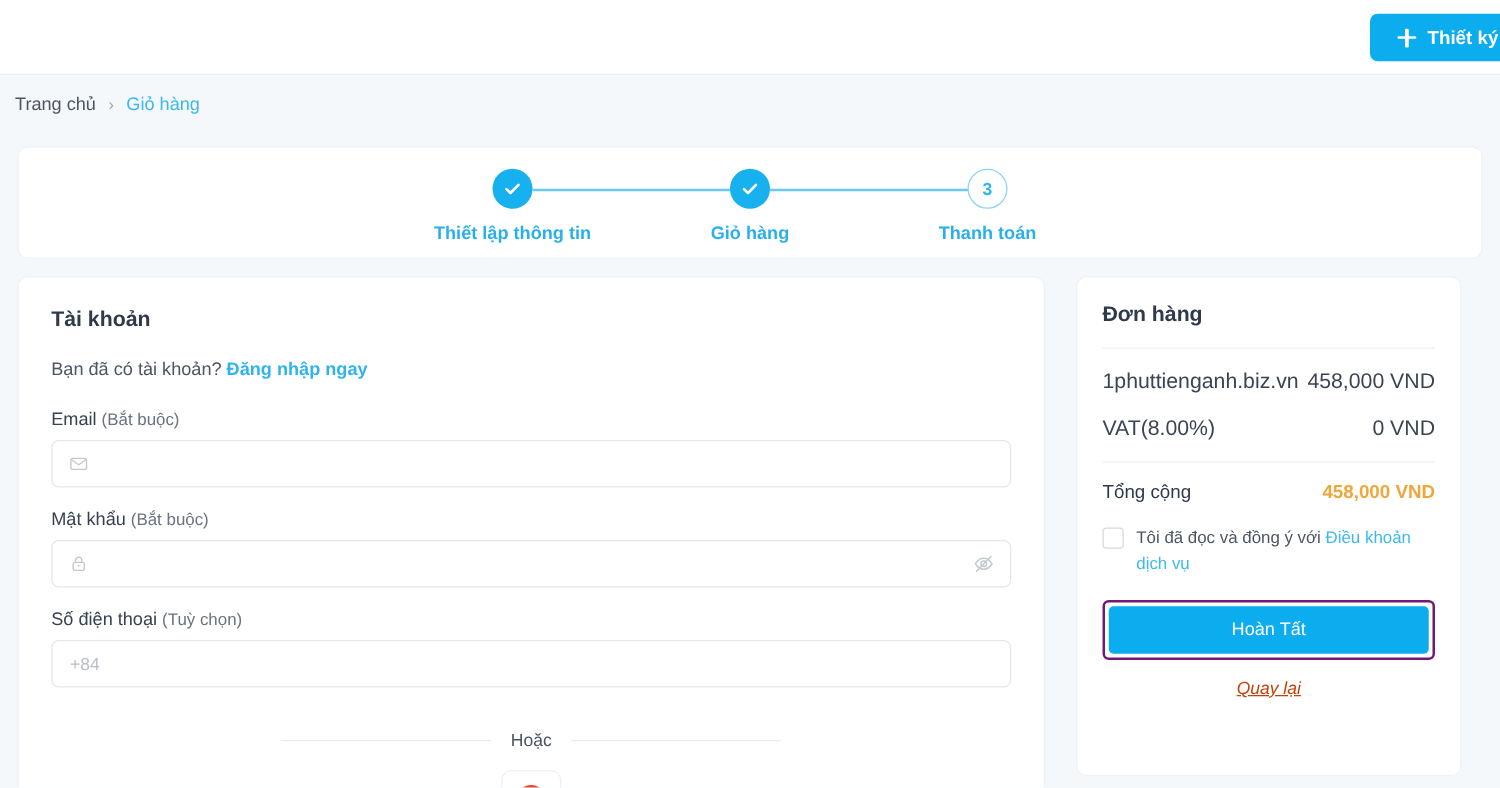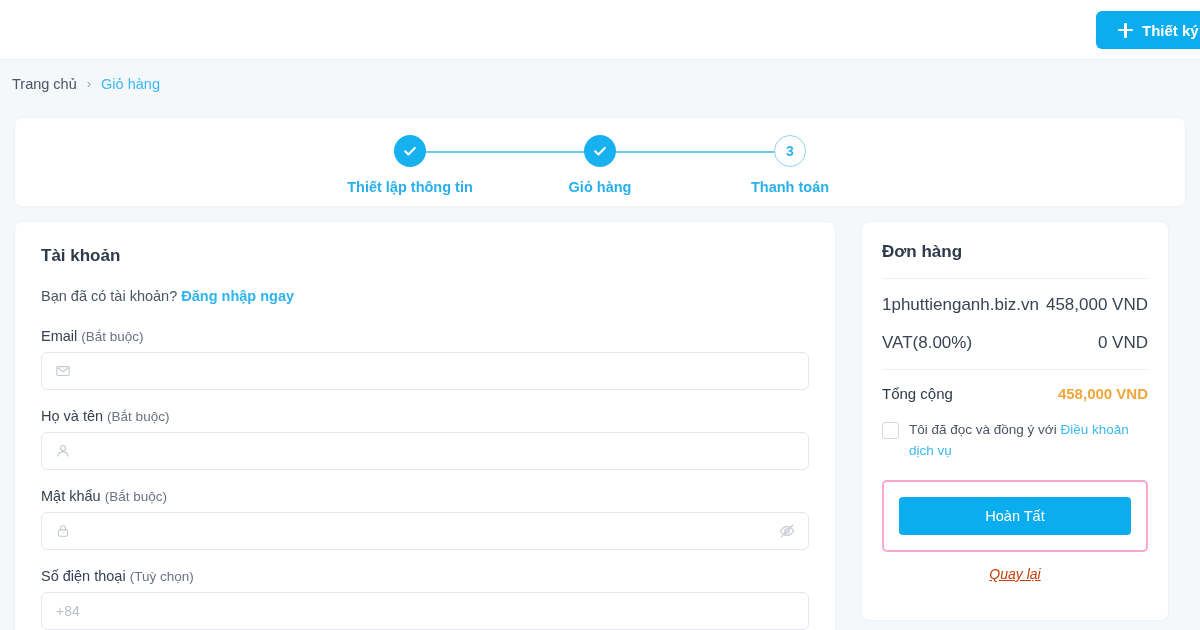--- a/index.html
+++ b/index.html
@@ -233,23 +233,23 @@
     flex: none;
     width: 17px; height: 17px;
     border: 1px solid #d5dae0; border-radius: 3px;
     background: #ffffff; margin-top: 2px;
     cursor: pointer;
   }
   .terms-text .terms-link { color: #3bb9f0; cursor: pointer; }
 
   .submit-focus {
     margin-top: 18px;
-    border: 2px solid #f9a8d4;
+    border: 2px solid #701a75;
     border-radius: 5px;
-    padding: 15px;
+    padding: 3px;
   }
   .submit-btn {
     width: 100%; height: 38px;
     background: #0cadef;
     border: none; border-radius: 4px;
     color: #ffffff;
     font-family: "Liberation Sans", sans-serif;
     font-size: 14.5px;
     cursor: pointer;
   }
@@ -331,33 +331,20 @@
         </div>
         <div class="input-wrap">
           <svg class="lead-icon" viewBox="0 0 20 20">
             <rect x="2.2" y="4.6" width="15.6" height="11" rx="1.8" fill="none" stroke="currentColor" stroke-width="1.4"></rect>
             <path d="M3 6 L10 11 L17 6" fill="none" stroke="currentColor" stroke-width="1.4" stroke-linecap="round" stroke-linejoin="round"></path>
           </svg>
           <input type="text" placeholder="" style="">
         </div>
       </div>
 
-      <div>
-        <div class="field-label">
-          <span>Họ và tên</span>
-          <span class="req">(Bắt buộc)</span>
-        </div>
-        <div class="input-wrap">
-          <svg class="lead-icon" viewBox="0 0 20 20">
-            <circle cx="10" cy="6.3" r="3.2" fill="none" stroke="currentColor" stroke-width="1.4"></circle>
-            <path d="M3.8 16.4c0-3.4 2.8-5.3 6.2-5.3s6.2 1.9 6.2 5.3" fill="none" stroke="currentColor" stroke-width="1.4" stroke-linecap="round"></path>
-          </svg>
-          <input type="text" placeholder="" style="">
-        </div>
-      </div>
 
       <div>
         <div class="field-label">
           <span>Mật khẩu</span>
           <span class="req">(Bắt buộc)</span>
         </div>
         <div class="input-wrap">
           <svg class="lead-icon" viewBox="0 0 20 20">
             <rect x="4.4" y="8.6" width="11.2" height="8" rx="1.8" fill="none" stroke="currentColor" stroke-width="1.4"></rect>
             <path d="M6.9 8.6V6.6a3.1 3.1 0 0 1 6.2 0v2" fill="none" stroke="currentColor" stroke-width="1.4" stroke-linecap="round"></path>

